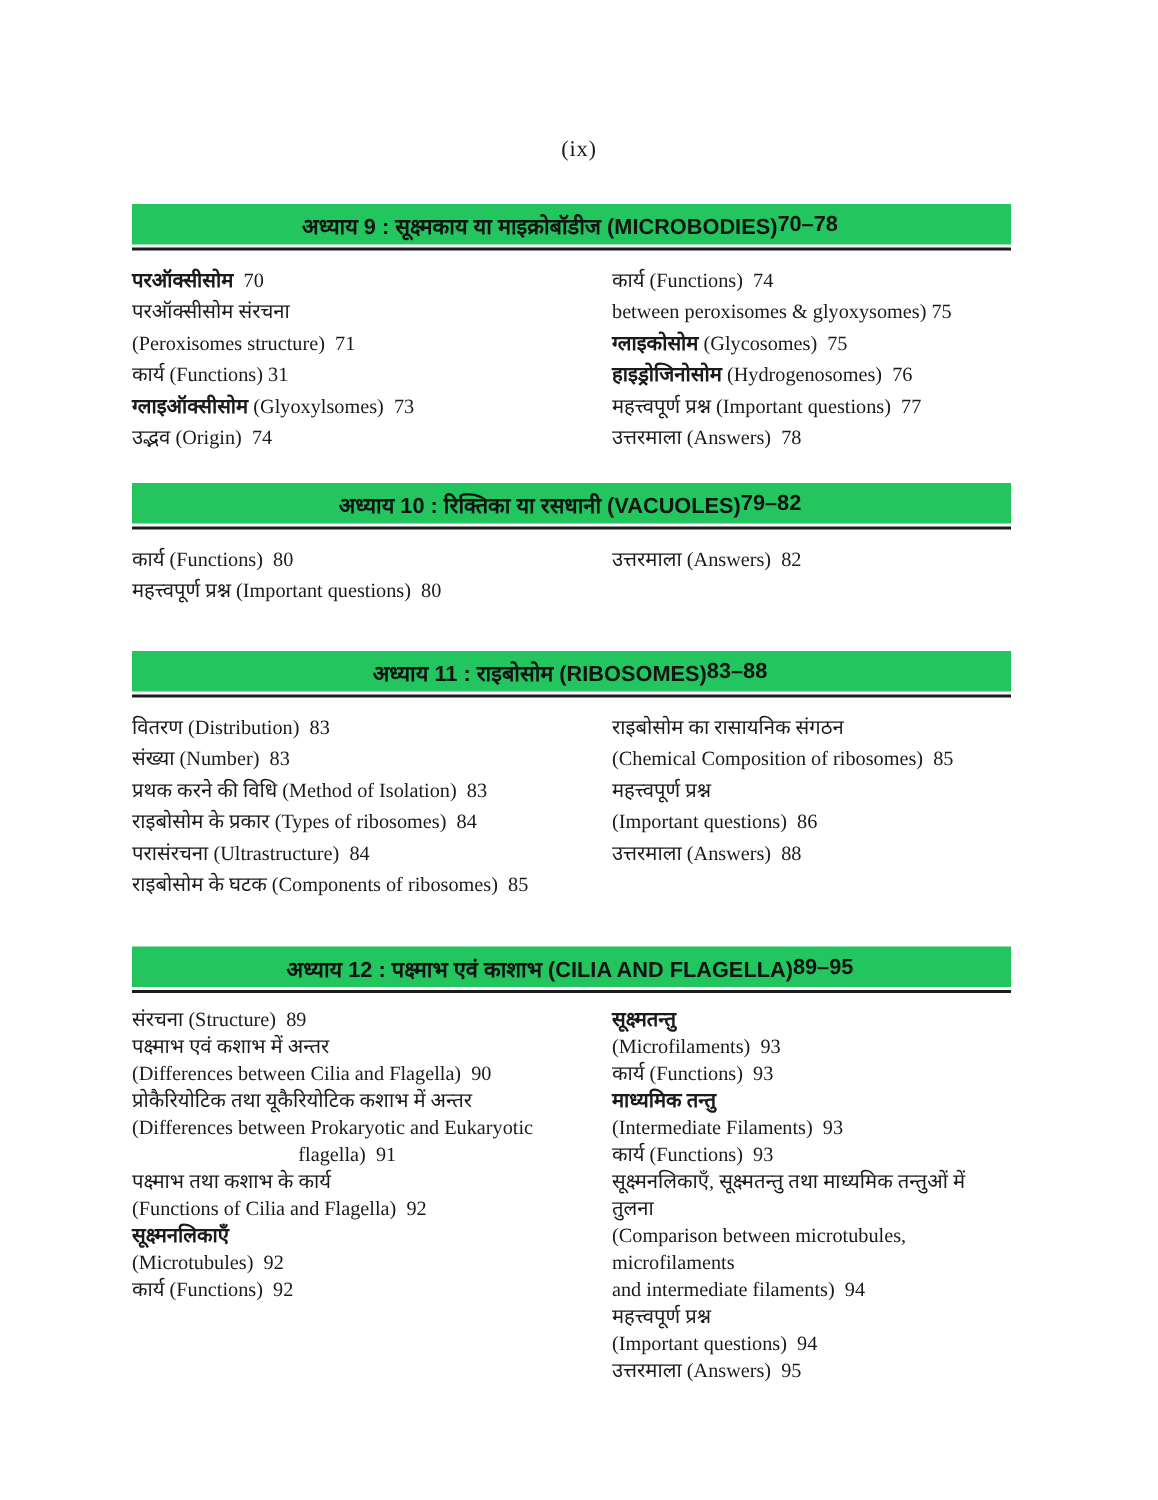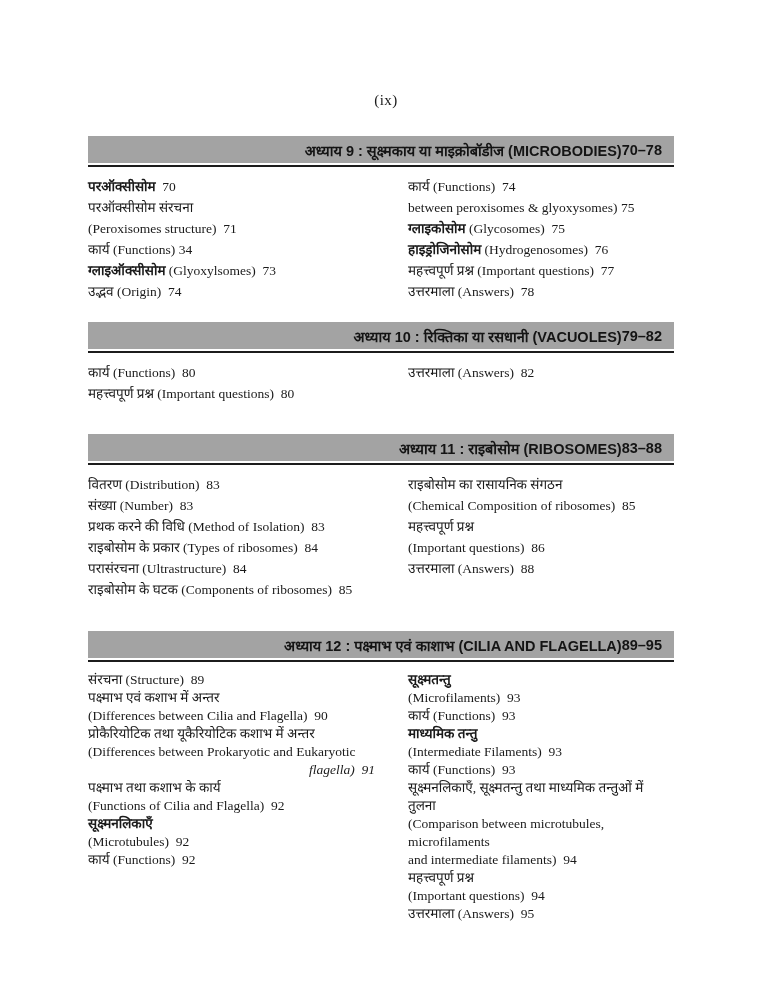--- a/index.html
+++ b/index.html
@@ -25,24 +25,24 @@
   .content {
     margin-left: 88px;
     width: 586px;
   }
   .chapter { margin-top: 27px; }
   .chapter.ch10 { margin-top: 20px; }
   .chapter.ch11 { margin-top: 30px; }
   .chapter.ch12 { margin-top: 31px; }
   .bar {
     height: 27px;
-    background: #a3a3a3;
+    background: #22c55e;
     display: flex;
     align-items: center;
-    justify-content: flex-end;
+    justify-content: center;
     padding: 0 12px 0 10px;
     font-family: "Liberation Sans", "DejaVu Sans", sans-serif;
     font-weight: bold;
     font-size: 14.5px;
     color: #141414;
   }
   .rule {
     height: 2px;
     background: #1c1c1c;
     margin-top: 2px;
@@ -54,21 +54,21 @@
     column-gap: 33px;
   }
   .line {
     font-size: 13.5px;
     line-height: 21px;
     white-space: pre-wrap;
     color: #1a1a1a;
   }
   .chapter.tight .line { line-height: 18px; }
   .line b { font-weight: bold; }
-  .line.right-align { text-align: right; font-style: italic; }
+  .line.right-align { text-align: center; }
 </style>
 </head>
 <body>
 
 <div class="page">
 
   <div class="folio">(ix)</div>
 
   <div class="content">
 
@@ -76,21 +76,21 @@
       <div class="bar">
         <span class="bar-title">अध्याय 9 : सूक्ष्मकाय या माइक्रोबॉडीज (MICROBODIES)</span>
         <span class="bar-pages">70–78</span>
       </div>
       <div class="rule"></div>
       <div class="cols">
         <div class="col">
             <div class="line"><b>परऑक्सीसोम</b>  70</div>
             <div class="line">परऑक्सीसोम संरचना</div>
             <div class="line">(Peroxisomes structure)  71</div>
-            <div class="line">कार्य (Functions) 34</div>
+            <div class="line">कार्य (Functions) 31</div>
             <div class="line"><b>ग्लाइऑक्सीसोम</b> (Glyoxylsomes)  73</div>
             <div class="line">उद्भव (Origin)  74</div>
           </div>
         <div class="col">
             <div class="line">कार्य (Functions)  74</div>
             <div class="line">between peroxisomes &amp; glyoxysomes) 75</div>
             <div class="line"><b>ग्लाइकोसोम</b> (Glycosomes)  75</div>
             <div class="line"><b>हाइड्रोजिनोसोम</b> (Hydrogenosomes)  76</div>
             <div class="line">महत्त्वपूर्ण प्रश्न (Important questions)  77</div>
             <div class="line">उत्तरमाला (Answers)  78</div>

